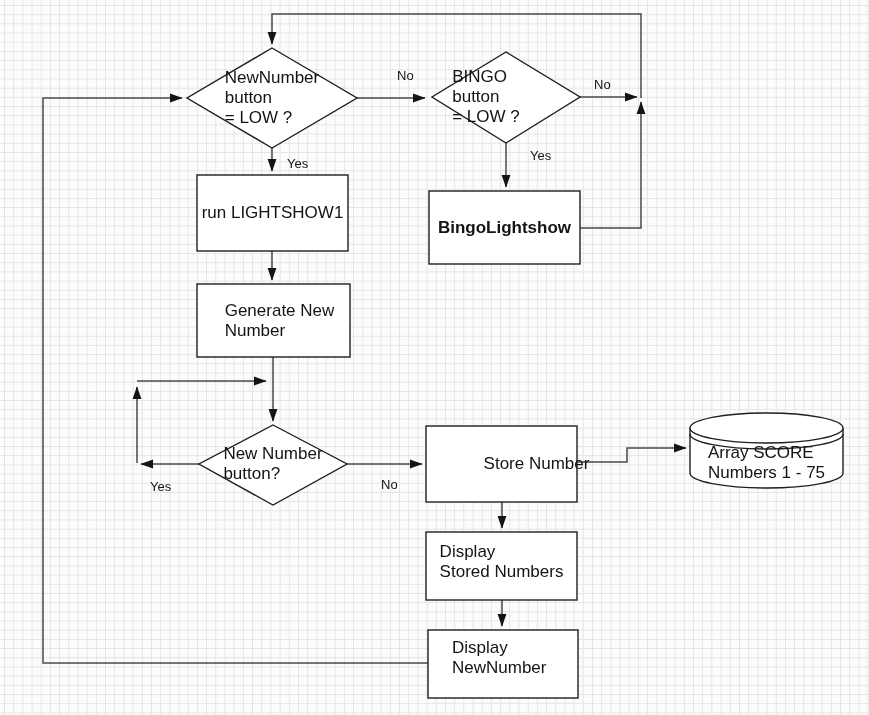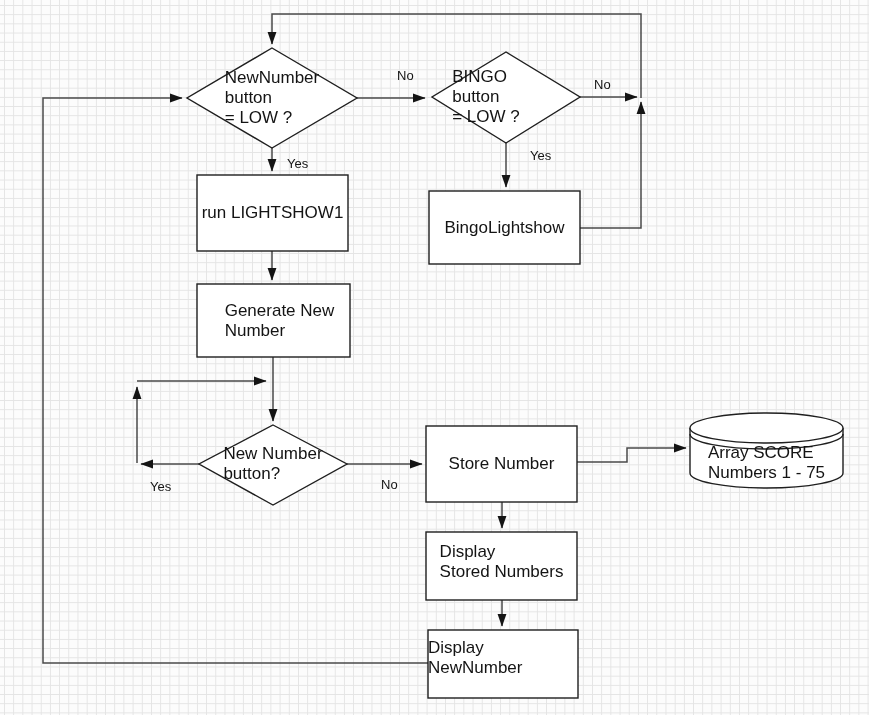--- a/index.html
+++ b/index.html
@@ -85,29 +85,29 @@
     <ellipse class="shape" cx="766.5" cy="428" rx="76.5" ry="15"></ellipse>
   </svg>
 
   <div class="node-label" style="left:197px; top:60px; width:150px; height:76px;">NewNumber
 button
 = LOW ?</div>
   <div class="node-label" style="left:416px; top:58px; width:140px; height:78px;">BINGO
 button
 = LOW ?</div>
   <div class="node-label" style="left:197px; top:175px; width:151px; height:76px;border-radius:7px;">run LIGHTSHOW1</div>
-  <div class="node-label" style="left:429px; top:191px; width:151px; height:73px;">BingoLightshow</div>
+  <div class="node-label" style="left:429px; top:191px; width:151px; height:73px;font-weight:bold;">BingoLightshow</div>
   <div class="node-label" style="left:197px; top:284px; width:165px; height:73px;">Generate New
 Number</div>
   <div class="node-label" style="left:203px; top:427px; width:140px; height:74px;">New Number
 button?</div>
-  <div class="node-label" style="left:426px; top:426px; width:151px; height:76px;">Store Number</div>
+  <div class="node-label" style="left:426px; top:426px; width:151px; height:76px;padding-left:35px;">Store Number</div>
   <div class="node-label" style="left:426px; top:532px; width:151px; height:60px;">Display
 Stored Numbers</div>
-  <div class="node-label" style="left:428px; top:630px; width:150px; height:56px;">Display NewNumber</div>
+  <div class="node-label" style="left:428px; top:630px; width:150px; height:56px;padding-left:24px;">Display NewNumber</div>
   <div class="node-label" style="left:690px; top:441px; width:153px; height:44px;">Array SCORE
 Numbers 1 - 75</div>
 
   <div class="edge-label" style="left:397px; top:68px;">No</div>
   <div class="edge-label" style="left:594px; top:77px;">No</div>
   <div class="edge-label" style="left:287px; top:156px;">Yes</div>
   <div class="edge-label" style="left:530px; top:148px;">Yes</div>
   <div class="edge-label" style="left:150px; top:479px;">Yes</div>
   <div class="edge-label" style="left:381px; top:477px;">No</div>
 

